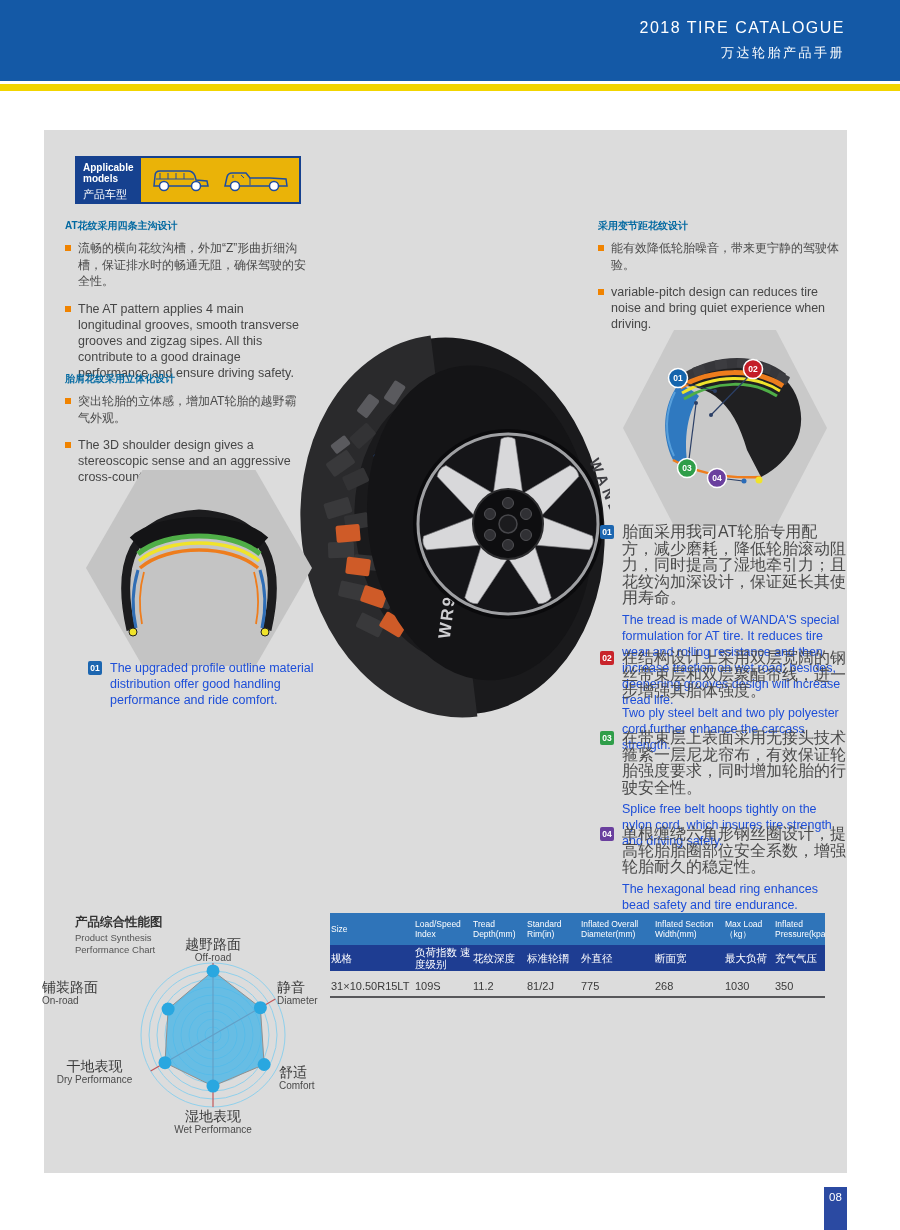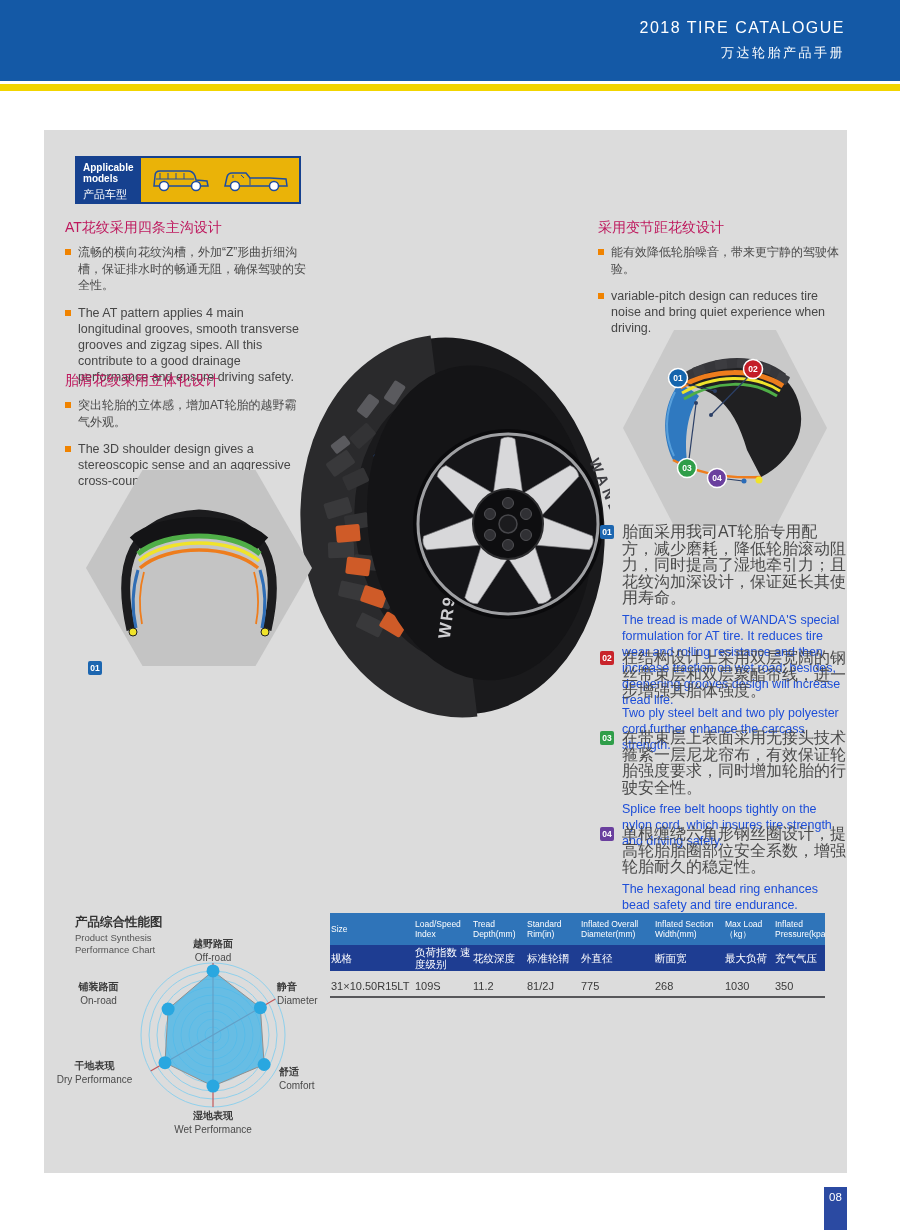--- a/index.html
+++ b/index.html
@@ -15,21 +15,21 @@
   
   #card{left:44px;top:130px;width:803px;height:1043px;background:#dcdcdc}
   
   #models-box{left:75px;top:156px;width:226px;height:48px;border:2px solid #16418f;background:#eab308;display:flex;box-sizing:border-box}
   #models-label{width:64px;background:#16418f;color:#fff;padding:4px 0 0 6px;box-sizing:border-box}
   #models-label .l1{font-size:10px;font-weight:bold;line-height:11px}
   #models-label .l2{font-size:11px;margin-top:3px}
   #models-icons{flex:1;display:flex;align-items:center;justify-content:space-evenly}
   
   .sec{width:243px}
-  .sec h3{margin:0 0 7px 0;font-size:14px;color:#be185d;font-weight:normal}
+  .sec h3{margin:0 0 7px 0;font-size:10px;color:#0369a1;font-weight:bold}
   ul.bullets{list-style:none;margin:0;padding:0}
   ul.bullets li{display:flex;margin:0 0 11px 0}
   .sq{flex:none;width:6px;height:6px;background:#f08300;margin:5px 7px 0 0}
   .bt{font-size:12px;line-height:16.5px;color:#4a4a4a}
   .bt.en{font-size:12.5px;line-height:16px;color:#464646}
   
   .callout{position:absolute;padding-left:22px;box-sizing:border-box}
   .badge{position:absolute;left:0;top:1px;width:14px;height:14px;border-radius:2px;color:#fff;
          font-size:8.5px;font-weight:bold;text-align:center;line-height:14px}
   .badge-blue{background:#1c66b0}.badge-red{background:#c9242b}
@@ -45,21 +45,21 @@
   #spec-table{left:330px;top:913px;width:495px;border-collapse:collapse;table-layout:fixed}
   #spec-table th,#spec-table td{text-align:left;vertical-align:middle;overflow:hidden}
   #spec-table .en-row th{background:#2f74b9;color:#fff;font-weight:normal;font-size:8.5px;line-height:10px;height:28px;padding:2px 1px}
   #spec-table .zh-row th{background:#1e3d92;color:#fff;font-weight:normal;font-size:10.5px;line-height:12px;height:24px;padding:1px;border-bottom:3px solid #3fa9e0}
   #spec-table tbody td{font-size:11px;color:#3a3a3a;padding:4px 1px;border-top:5px solid #dcdcdc;border-bottom:2px solid #57575a}
   
   #radar-title{left:75px;top:914px;font-size:12.5px;font-weight:bold;color:#333}
   .radar-sub{left:75px;font-size:9.5px;color:#555}
   #radar-svg{left:133px;top:955px}
   .r-label{position:absolute;line-height:12px}
-  .r-label .zh{font-size:10px;font-weight:bold;color:#3a3a3a}
+  .r-label .zh{font-size:14px;font-weight:normal;color:#3a3a3a}
   .r-label .en{font-size:10px;color:#4a4a4a;margin-top:2px}
   
   #page-tab{left:824px;top:1187px;width:23px;height:43px;background:#2b4aa2;color:#fff;
             font-size:11.5px;text-align:center;padding-top:4px;box-sizing:border-box}
 </style>
 </head>
 <body>
 
 <div class="abs" id="header">
   <div id="header-text">
@@ -261,20 +261,21 @@
       <line x1="104" y1="149" x2="120" y2="151" stroke="#2b3f66" stroke-width="1.2"></line>
       <circle cx="121" cy="151" r="2.5" fill="#2b6cb8"></circle>
       <circle cx="94" cy="148" r="9.5" fill="#6a3f9e" stroke="#fff" stroke-width="1.5"></circle>
       <text x="94" y="151" text-anchor="middle" font-size="8.5" font-weight="bold" fill="#fff">04</text>
     </g>
   </svg>
 </div>
 
 <div class="callout" style="left:88px;top:660px;width:232px">
   <span class="badge badge-blue">01</span>
+  <p class="en">The upgraded profile outline material distribution offer good handling performance and ride comfort.</p>
 </div>
 
 <div class="callout" style="left:600px;top:524px;width:248px">
   <span class="badge badge-blue">01</span>
   <p class="zh">胎面采用我司AT轮胎专用配方，减少磨耗，降低轮胎滚动阻力，同时提高了湿地牵引力；且花纹沟加深设计，保证延长其使用寿命。</p>
   <p class="en">The tread is made of WANDA'S special formulation for AT tire. It reduces tire wear and rolling resistance and then increase traction on wet road; besides, deepening grooves design will increase tread life.</p>
 </div>
 <div class="callout" style="left:600px;top:650px;width:248px">
   <span class="badge badge-red">02</span>
   <p class="zh">在结构设计上采用双层宽阔的钢丝带束层和双层聚酯帘线，进一步增强其胎体强度。</p>
@@ -376,20 +377,20 @@
   <div class="en">Comfort</div>
 </div>
 <div class="r-label" style="left:153px;top:1110px;width:120px;text-align:center">
   <div class="zh">湿地表现</div>
   <div class="en">Wet Performance</div>
 </div>
 <div class="r-label" style="left:37px;top:1060px;width:115px;text-align:center">
   <div class="zh">干地表现</div>
   <div class="en">Dry Performance</div>
 </div>
-<div class="r-label" style="left:42px;top:981px;width:113px;text-align:center">
+<div class="r-label" style="left:42px;top:981px;width:113px;text-align:left">
   <div class="zh">铺装路面</div>
   <div class="en">On-road</div>
 </div>
 
 <div class="abs" id="page-tab">
   <span>08</span>
 </div>
 
 </body></html>

